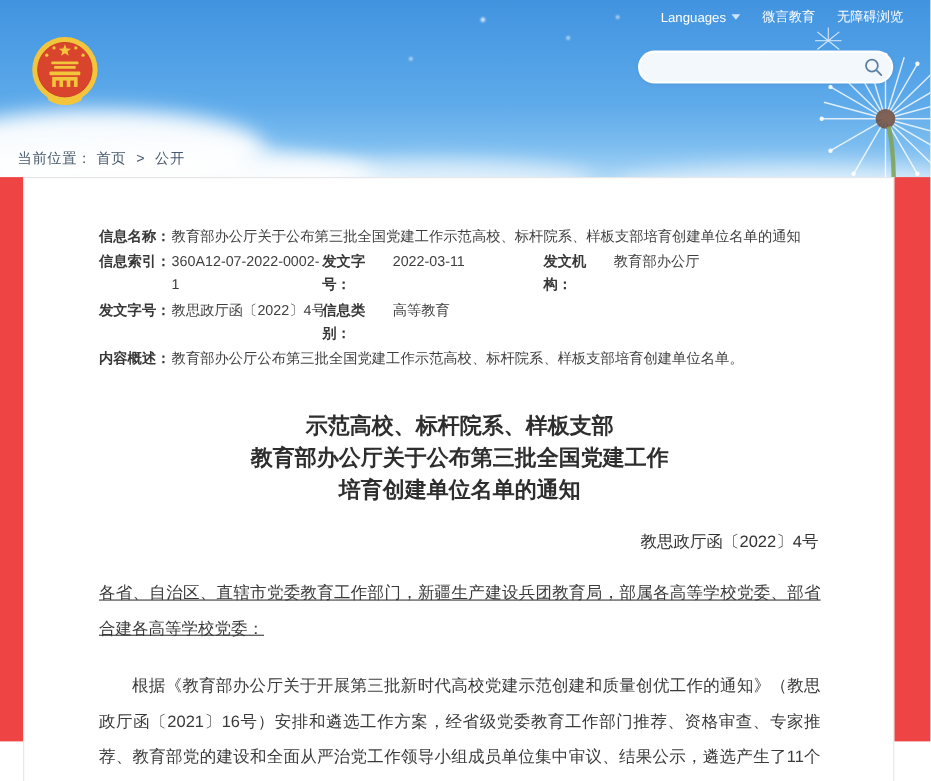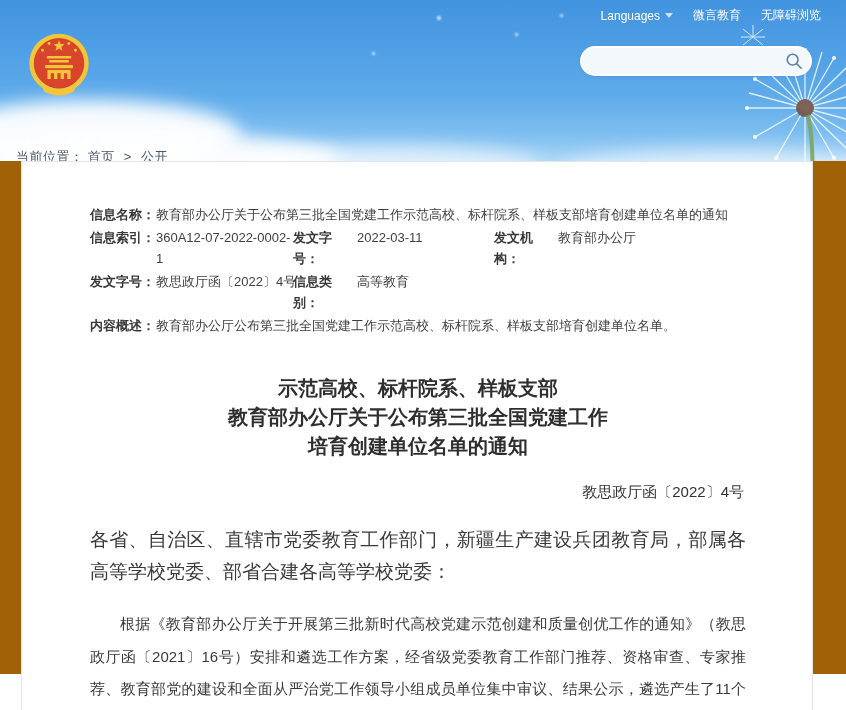--- a/index.html
+++ b/index.html
@@ -46,46 +46,46 @@
   
   .searchbar { position:absolute; top:46px; right:34px; width:232px; height:30px;
     background:#f3f8fd; border:2px solid rgba(255,255,255,.95); border-radius:16px;
     display:flex; align-items:center; z-index:5; box-shadow:0 1px 3px rgba(40,90,150,.15); }
   .searchbar input { flex:1; height:100%; border:none; outline:none; background:transparent;
     padding:0 6px 0 14px; font-size:13px; color:#345; }
   .search-btn { border:none; background:transparent; width:32px; height:26px;
     display:flex; align-items:center; justify-content:center; cursor:pointer; }
 
   
-  .breadcrumb { position:absolute; left:16px; top:148px; font-size:13px; color:#47596c;
+  .breadcrumb { position:absolute; left:16px; top:135px; font-size:13px; color:#47596c;
     z-index:6; letter-spacing:.5px; }
   .breadcrumb a { color:#47596c; text-decoration:none; cursor:pointer; }
   .bc-sep { margin:0 5px; }
 
   
-  .main { position:relative; height:513px; background:#a16207; }
+  .main { position:relative; height:513px; background:#ef4444; }
   .panel { position:absolute; left:21px; top:0; width:792px; height:560px;
     background:#fff; border:1px solid #e3e6e8; border-bottom:none;
     padding:42px 66px 0 68px; }
 
   table.meta { border-collapse:collapse; table-layout:fixed; width:100%;
     font-size:13px; line-height:21px; color:#3f3f3f; }
   table.meta td { vertical-align:top; padding:0 0 2px 0; }
   table.meta td.lbl { font-weight:bold; color:#383838; }
   td.nowrap { white-space:nowrap; overflow:visible; }
 
   .doc-title { margin-top:36px; text-align:center; font-size:20px; line-height:29px;
     font-weight:bold; color:#2e2e2e; }
   .doc-title span { display:block; }
 
   .doc-number { margin-top:22px; text-align:right; font-size:15px; color:#333;
     padding-right:2px; }
 
-  .salutation { margin-top:22px; font-size:19px; line-height:32px; color:#3a3a3a;
-    text-align:justify; }
+  .salutation { margin-top:22px; font-size:15px; line-height:32px; color:#3a3a3a;
+    text-align:justify;text-decoration:underline; }
   .body-para { margin-top:20px; font-size:15px; line-height:32.5px; color:#3a3a3a;
     text-indent:2em; text-align:justify; }
 </style>
 </head>
 <body>
 
 <div class="page">
 
   <header class="sky">
 

